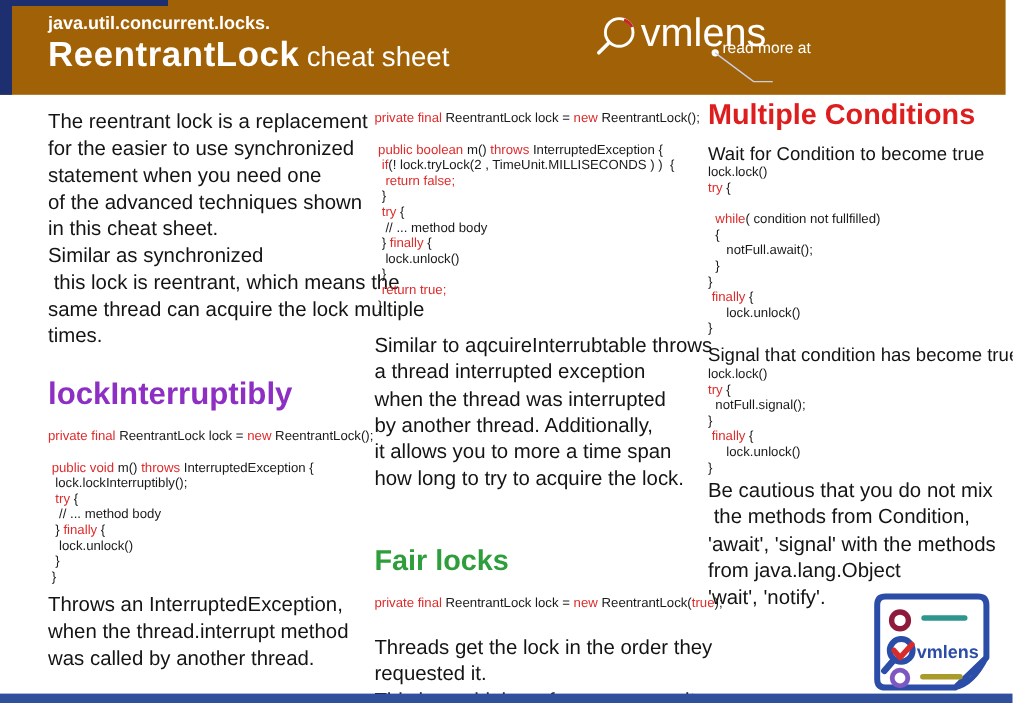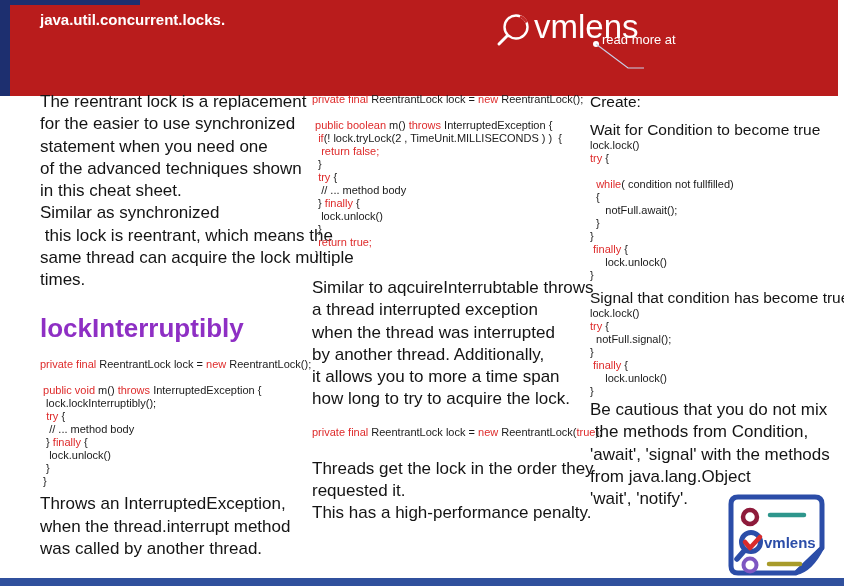--- a/index.html
+++ b/index.html
@@ -1,20 +1,20 @@
 <!DOCTYPE html>
 <html><head>
 <meta charset="utf-8">
 <style>
   html,body{margin:0;padding:0;background:#fff;}
   .page{position:relative;width:844px;height:586px;background:#fff;overflow:hidden;
         font-family:"Liberation Sans",sans-serif;color:#141414;}
 
   
-  .banner{position:absolute;top:0;left:0;width:828px;height:96px;background:#b91c1c;
+  .banner{position:absolute;top:0;left:0;width:828px;height:79px;background:#a16207;
           border-left:10px solid #1D2F6F;}
   .banner::before{content:"";position:absolute;left:-10px;top:0;width:140px;height:5px;background:#1D2F6F;}
   .kicker{position:absolute;left:30px;top:11px;font-size:15px;font-weight:bold;color:#fff;}
   .title-row{position:absolute;left:30px;top:30px;color:#fff;}
   .title{font-size:29px;font-weight:bold;letter-spacing:.5px;}
   .subtitle{font-size:23px;font-weight:normal;margin-left:6px;}
 
   .brand-block{position:absolute;left:478px;top:0;width:350px;height:79px;color:#fff;}
   .magnifier-svg{position:absolute;left:8px;top:12px;}
   .brand-name{position:absolute;left:46px;top:8px;font-size:33px;color:#fff;}
@@ -67,20 +67,23 @@
   .footer-strip{position:absolute;left:0;bottom:0;width:100%;height:8px;background:#30509D;}
   .footer-logo{position:absolute;right:6px;bottom:6px;width:122px;height:90px;}
 </style>
 </head>
 <body>
 
 <div class="page">
 
   <header class="banner">
     <div class="kicker">java.util.concurrent.locks.</div>
+    <div class="title-row">
+      <span class="title">ReentrantLock</span><span class="subtitle">cheat sheet</span>
+    </div>
 
     <div class="brand-block">
       <svg class="magnifier-svg" width="40" height="44" viewBox="0 0 40 44">
         <circle cx="20" cy="15" r="11.5" fill="none" stroke="#ffffff" stroke-width="2.4"></circle>
         <path d="M 24 4.6 A 11 11 0 0 1 30.6 10.6" fill="none" stroke="#C62828" stroke-width="2.6"></path>
         <line x1="11" y1="24" x2="3" y2="32" stroke="#ffffff" stroke-width="3" stroke-linecap="round"></line>
       </svg>
       <span class="brand-name">vmlens</span>
       <svg class="connector-svg" width="60" height="34" viewBox="0 0 60 34">
         <circle cx="8" cy="4" r="3" fill="#ffffff"></circle>
@@ -112,28 +115,29 @@
     </section>
 
     <section class="col col2">
       <div class="code c2-code"><div class="code-line"><span class="kw">private final </span><span>ReentrantLock lock = </span><span class="kw">new </span><span>ReentrantLock();</span></div><div class="code-line">&nbsp;</div><div class="code-line"><span> </span><span class="kw">public boolean </span><span>m() </span><span class="kw">throws </span><span>InterruptedException {</span></div><div class="code-line"><span>  </span><span class="kw">if</span><span>(! lock.tryLock(2 , TimeUnit.MILLISECONDS ) )  {</span></div><div class="code-line"><span>   </span><span class="kw">return false;</span></div><div class="code-line"><span>  }</span></div><div class="code-line"><span>  </span><span class="kw">try </span><span>{</span></div><div class="code-line"><span>   // ... method body</span></div><div class="code-line"><span>  } </span><span class="kw">finally </span><span>{</span></div><div class="code-line"><span>   lock.unlock()</span></div><div class="code-line"><span>  }</span></div><div class="code-line"><span>  </span><span class="kw">return true;</span></div><div class="code-line"><span> }</span></div></div>
       <p class="body-text c2-note">Similar to aqcuireInterrubtable throws
 a thread interrupted exception
 when the thread was interrupted
 by another thread. Additionally,
 it allows you to more a time span
 how long to try to acquire the lock.</p>
+      <h2 class="heading h-green c2-h2">Fair locks</h2>
       <div class="code c2-code2"><div class="code-line"><span class="kw">private final </span><span>ReentrantLock lock = </span><span class="kw">new </span><span>ReentrantLock(</span><span class="kw">true</span><span>);</span></div></div>
       <p class="body-text c2-text">Threads get the lock in the order they
 requested it.
 This has a high-performance penalty.</p>
     </section>
 
     <section class="col col3">
-      <p class="mini-label c3-create">Create:</p>
+      <h2 class="heading h-red c3-h1">Multiple Conditions</h2>
       <p class="mini-label c3-wait-label">Wait for Condition to become true</p>
       <div class="code"><div class="code-line"><span>lock.lock()</span></div><div class="code-line"><span class="kw">try </span><span>{</span></div><div class="code-line">&nbsp;</div><div class="code-line"><span>  </span><span class="kw">while</span><span>( condition not fullfilled)</span></div><div class="code-line"><span>  {</span></div><div class="code-line"><span>     notFull.await();</span></div><div class="code-line"><span>  }</span></div><div class="code-line"><span>}</span></div><div class="code-line"><span> </span><span class="kw">finally </span><span>{</span></div><div class="code-line"><span>     lock.unlock()</span></div><div class="code-line"><span>}</span></div></div>
       <p class="mini-label c3-signal-label">Signal that condition has become true</p>
       <div class="code"><div class="code-line"><span>lock.lock()</span></div><div class="code-line"><span class="kw">try </span><span>{</span></div><div class="code-line"><span>  notFull.signal();</span></div><div class="code-line"><span>}</span></div><div class="code-line"><span> </span><span class="kw">finally </span><span>{</span></div><div class="code-line"><span>     lock.unlock()</span></div><div class="code-line"><span>}</span></div></div>
       <p class="body-text c3-caution">Be cautious that you do not mix
  the methods from Condition,
 'await', 'signal' with the methods
 from java.lang.Object
 'wait', 'notify'.</p>
     </section>

